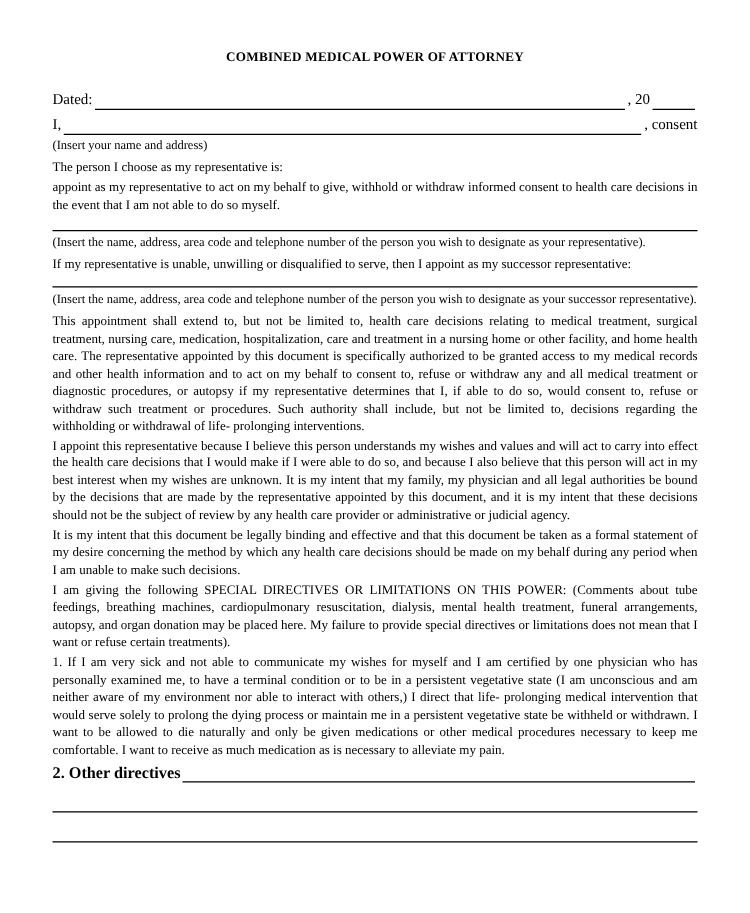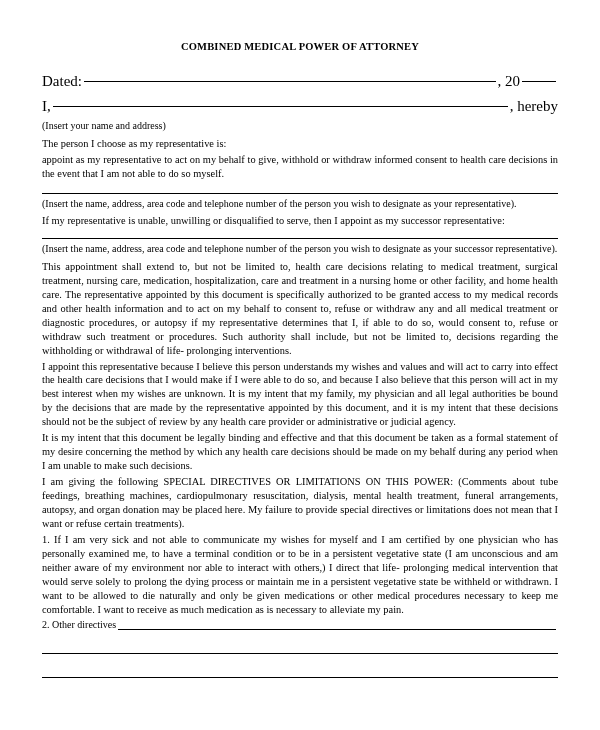--- a/index.html
+++ b/index.html
@@ -27,22 +27,22 @@
     font-size: 10.5px;
     letter-spacing: 0.2px;
     line-height: 1.35;
     margin: 0 0 16px 0;
   }
   .doc-title .line2 {
     display: block;
   }
   .row {
     display: flex;
-    align-items: flex-start;
-    font-size: 15px;
+    align-items: flex-end;
+    font-size: 12px;
     line-height: 1.5;
     margin-bottom: 2px;
   }
   .lbl {
     white-space: nowrap;
   }
   .rule {
     flex: 1 1 auto;
     border-bottom: 1px solid #000;
     height: 11px;
@@ -77,22 +77,23 @@
   }
   .numbered {
     font-size: 10.4px;
     line-height: 1.345;
     text-align: justify;
     margin: 0 0 2px 0;
   }
   .other-row {
     display: flex;
     align-items: flex-end;
-    font-size: 10px;
+    font-size: 13px;
     margin-top: 2px;
+    font-weight: bold;
   }
   .other-row .rule {
     height: 10px;
   }
 </style>
 </head>
 <body>
 
 <div class="page">
 
@@ -103,21 +104,21 @@
   <div class="row">
     <span class="lbl">Dated:</span>
     <span class="rule"></span>
     <span class="lbl">, 20</span>
     <span class="rule short"></span>
   </div>
 
   <div class="row">
     <span class="lbl">I,</span>
     <span class="rule"></span>
-    <span class="lbl">, hereby</span>
+    <span class="lbl">, consent</span>
   </div>
 
   <div class="italic-note">(Insert your name and address)</div>
 
   <p class="body">The person I choose as my representative is:</p>
 
   <p class="body">appoint as my representative to act on my behalf to give, withhold or withdraw informed consent to health care decisions in the event that I am not able to do so myself.</p>
 
   <div class="fullrule gap-top"></div>
   <div class="italic-note">(Insert the name, address, area code and telephone number of the person you wish to designate as your representative).</div>

